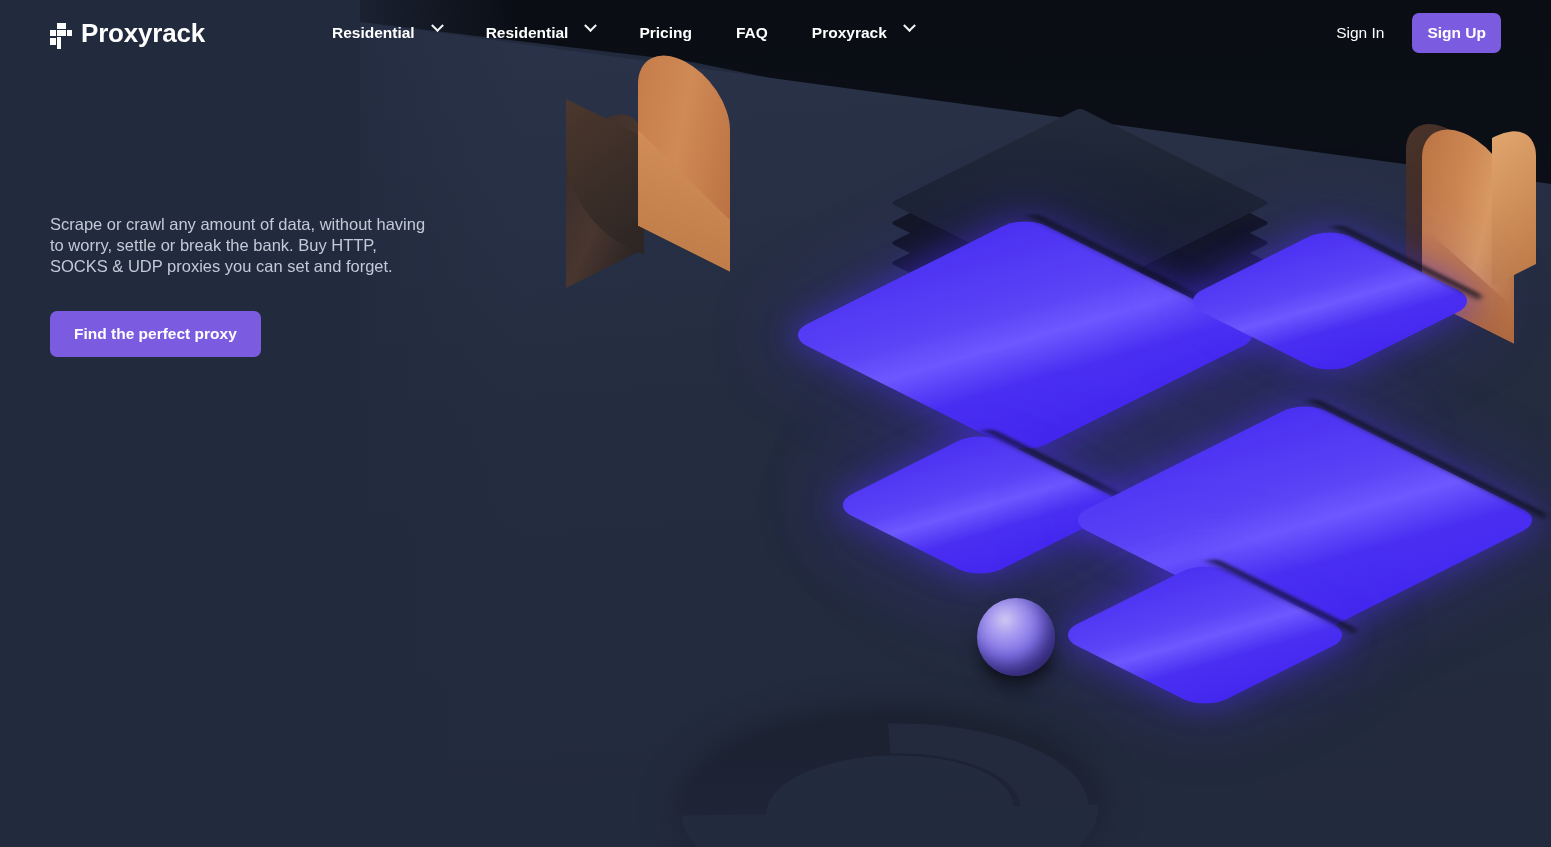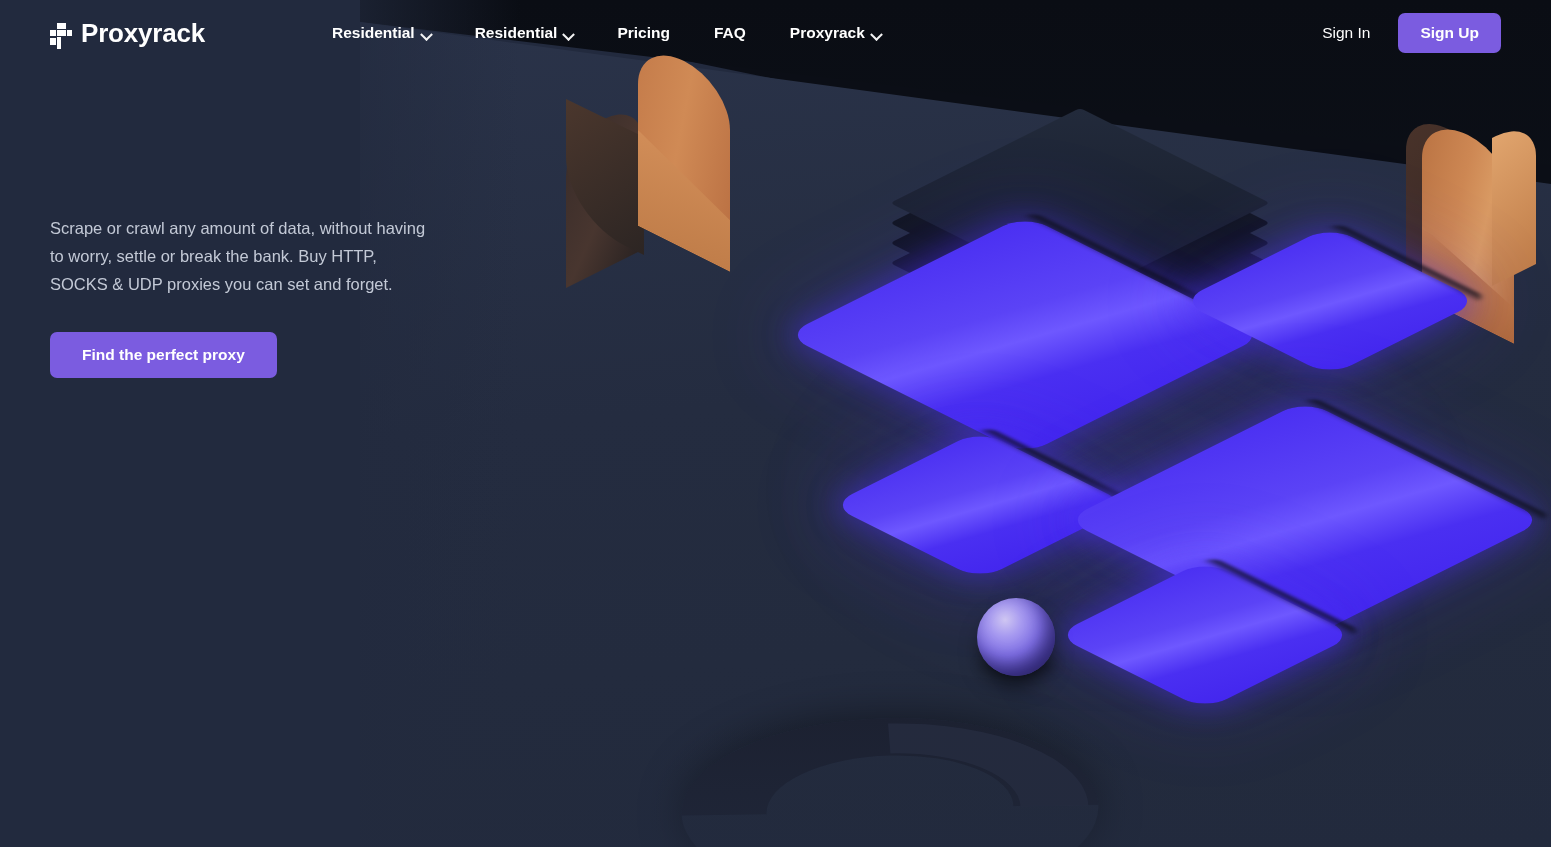--- a/index.html
+++ b/index.html
@@ -252,22 +252,22 @@
     font-weight:700;
     letter-spacing:-0.2px;
   }
 
   .nav {
     display:flex; align-items:center;
     gap:0px;
     margin-left:105px;
   }
   .nav-item {
-    display:flex; align-items:flex-end;
-    gap:7px;
+    display:flex; align-items:flex-start;
+    gap:18px;
     color:#ffffff;
     font-size:15.5px;
     font-weight:700;
     padding:8px 22px;
     cursor:pointer;
     white-space:nowrap;
   }
   .nav-item.active { color:#ffffff; }
   .chev {
     display:inline-block;
@@ -292,21 +292,21 @@
     padding:8px 6px;
     white-space:nowrap;
   }
   .signup {
     background:#7b5ce0;
     color:#ffffff;
     font-size:15.5px;
     font-weight:700;
     border:none;
     border-radius:7px;
-    padding:11px 22px;
+    padding:11px 15px;
     cursor:pointer;
     font-family:"Liberation Sans", sans-serif;
     white-space:nowrap;
   }
 
   
   .hero {
     position:absolute;
     left:50px; top:186px;
     width:620px;
@@ -317,32 +317,32 @@
     font-size:61px;
     line-height:71px;
     font-weight:700;
     letter-spacing:-1.2px;
     width:560px;
   }
   .hero p {
     margin-top:28px;
     color:#c3c9d6;
     font-size:16.5px;
-    line-height:28px;
+    line-height:21px;
     font-weight:400;
     width:385px;
   }
   .cta {
     margin-top:34px;
     display:inline-block;
     background:#7b5ce0;
     color:#ffffff;
     border:none;
     border-radius:7px;
-    padding:14px 32px;
+    padding:14px 24px;
     font-size:15.5px;
     font-weight:700;
     cursor:pointer;
     font-family:"Liberation Sans", sans-serif;
   }
 </style>
 </head>
 <body>
 
 <div class="page">

